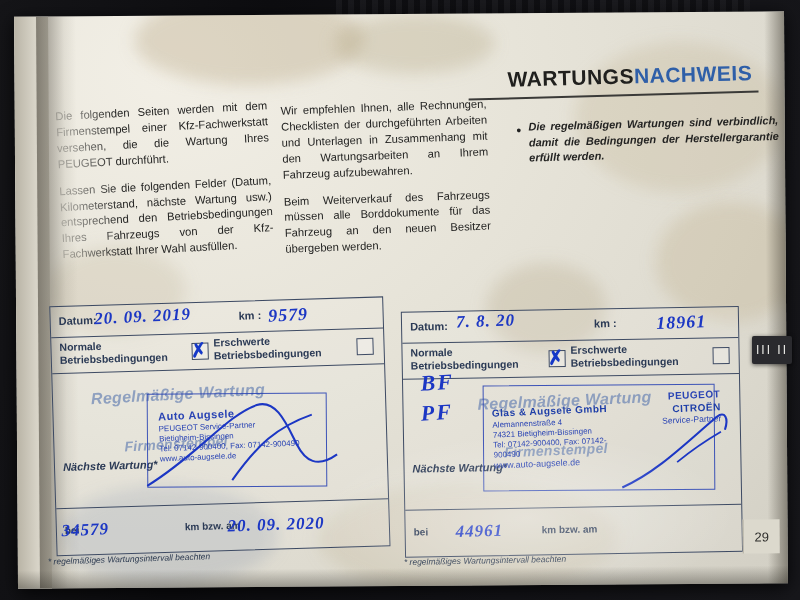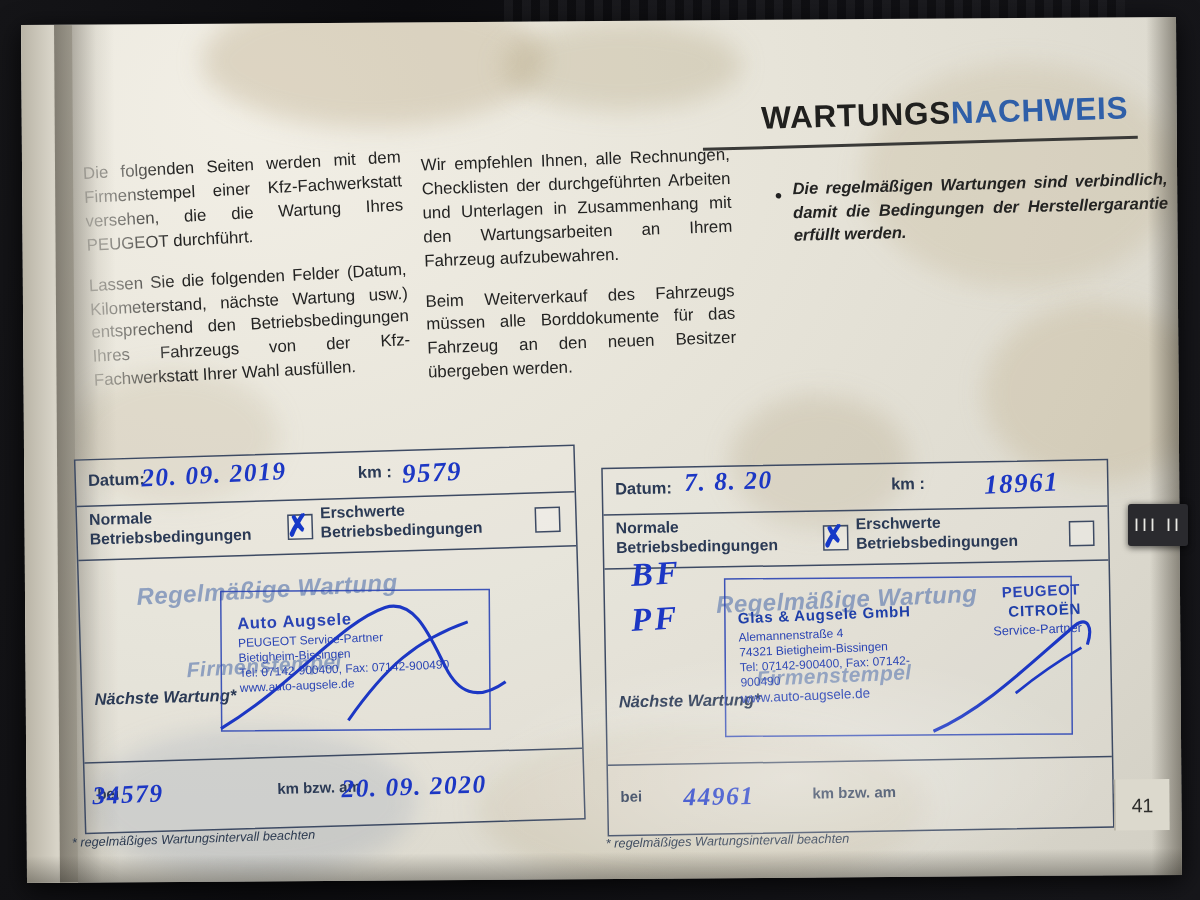--- a/index.html
+++ b/index.html
@@ -390,18 +390,18 @@
       <div class="hw hw-note-1">BF</div>
       <div class="hw hw-note-2">PF</div>
 
       <div class="footnote fn-l">* regelmäßiges Wartungsintervall beachten</div>
       <div class="footnote fn-r">* regelmäßiges Wartungsintervall beachten</div>
 
       <div class="glare"></div>
       <div class="edge-right"></div>
       <div class="edge-bottom"></div>
 
-      <div class="page-num">41</div>
+      <div class="page-num">29</div>
     </div>
 
     <div class="thumb-tab">III II</div>
   </div>
 </div>
 
 </body></html>

